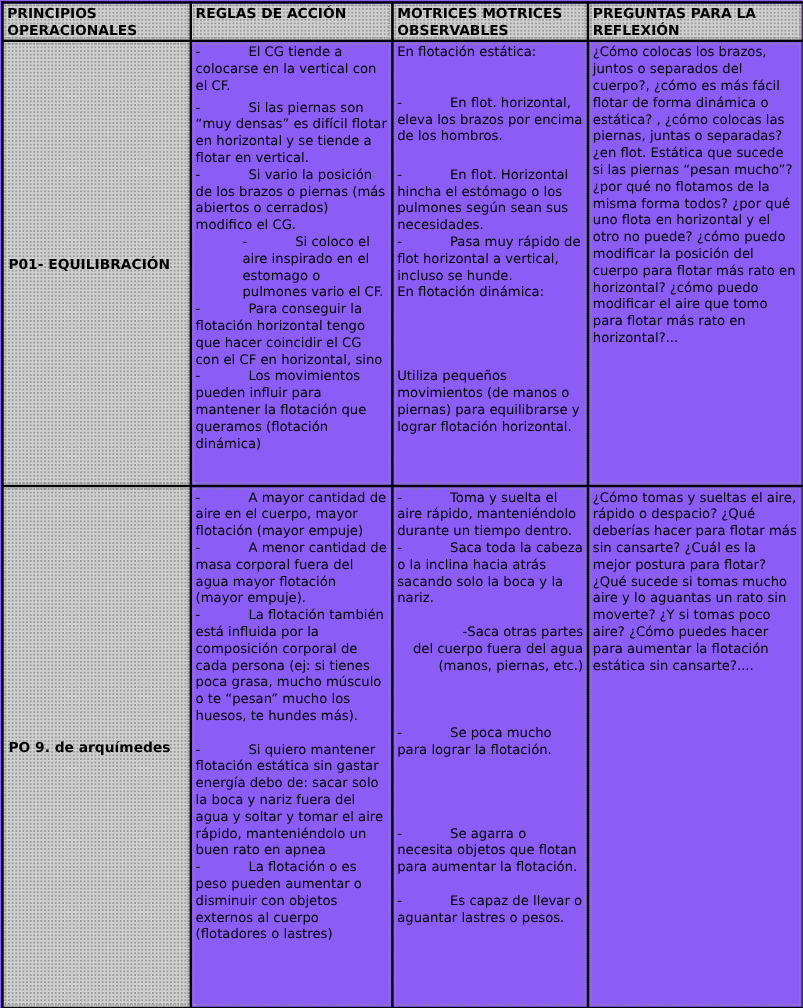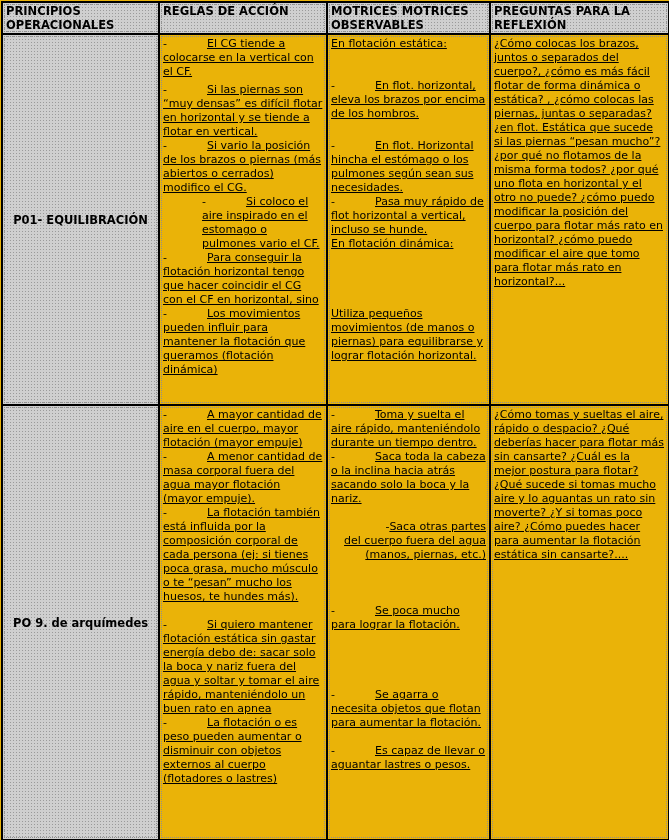--- a/index.html
+++ b/index.html
@@ -1,28 +1,28 @@
 <!DOCTYPE html>
 <html><head>
 <meta charset="utf-8">
 <style>
   html,body{margin:0;padding:0;background:#fff;}
   body{font-family:"DejaVu Sans","Liberation Sans",sans-serif;color:#000;}
-  .page{width:669px;height:840px;background:#eab308;overflow:hidden;}
+  .page{width:669px;height:840px;background:#8b5cf6;overflow:hidden;}
   table{border-collapse:collapse;table-layout:fixed;width:667px;margin:1px;}
   table{border:2px solid #000;}
   th,td{border:2px solid #000;outline:1px dotted #8f8f8f;outline-offset:-3px;
         font-size:11px;line-height:14px;vertical-align:top;overflow:hidden;}
   th{padding:1px 3px;}
-  td{padding:2px 3px 2px 3px;text-decoration:underline;}
+  td{padding:2px 3px 2px 3px;}
   .shade{background-color:#cfcfcf;
          background-image:radial-gradient(#9a9a9a 0.7px,rgba(0,0,0,0) 0.8px);
          background-size:3px 3px;}
   th.colhead{font-weight:bold;text-align:left;font-size:11.5px;vertical-align:top;}
-  th.rowhead{font-weight:bold;text-align:center;font-size:11.5px;vertical-align:middle;padding:2px 4px;}
+  th.rowhead{font-weight:bold;text-align:left;font-size:11.5px;vertical-align:middle;padding:2px 4px;}
   .block{margin:0;}
   .dash{display:inline-block;width:44px;}
   td .txt{white-space:normal;}
 </style>
 </head>
 <body>
 
 <div class="page">
   <table>
     <colgroup>

